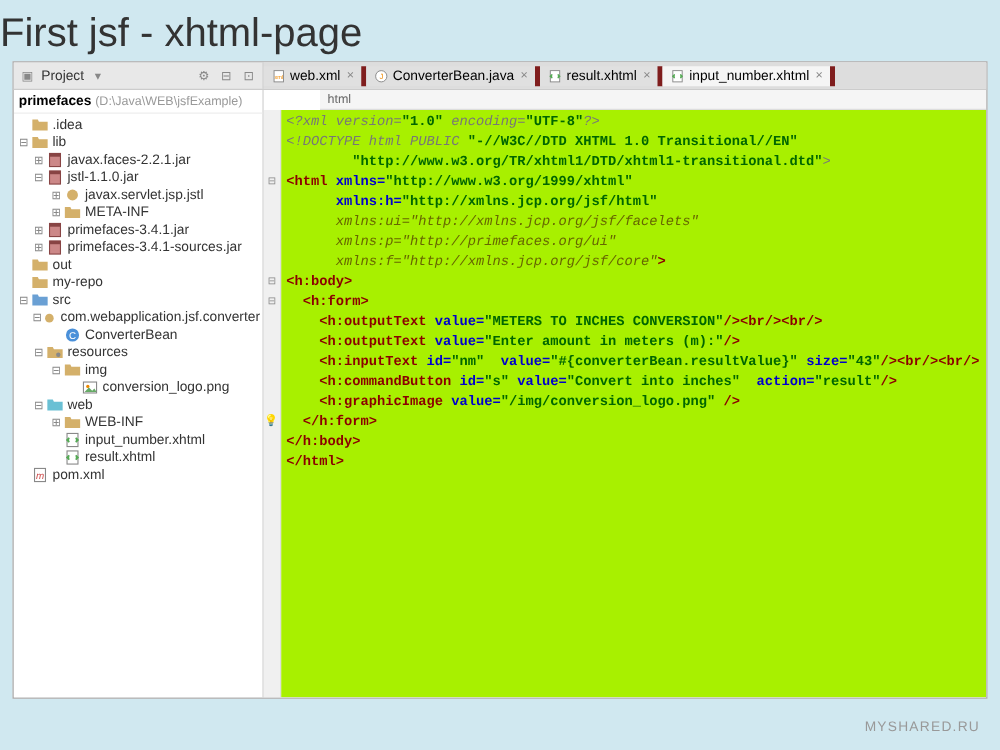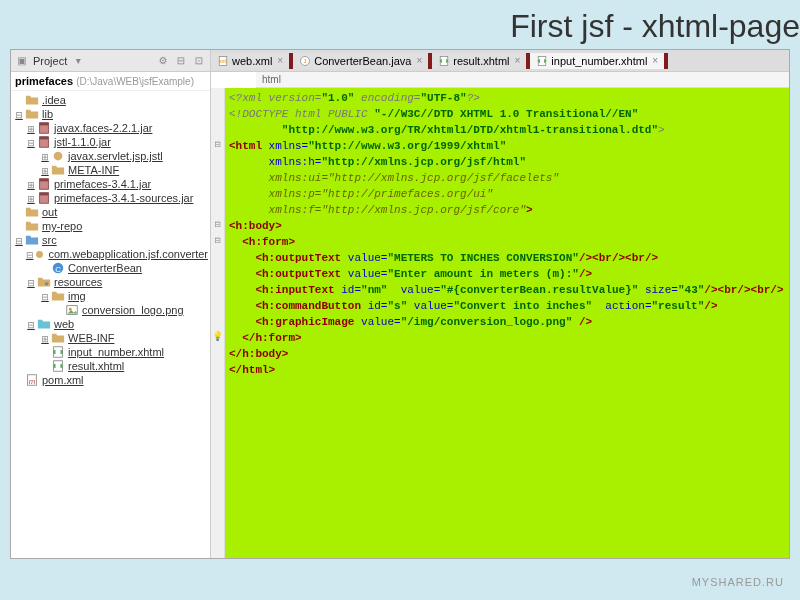--- a/index.html
+++ b/index.html
@@ -1,50 +1,50 @@
 <!DOCTYPE html>
 <html><head>
 <meta charset="utf-8">
 <style>
 * { margin: 0; padding: 0; box-sizing: border-box; }
 body { font-family: Arial, sans-serif; font-size: 11px; background: #d0e8f0; width: 800px; height: 600px; overflow: hidden; }
-.slide-title { font-size: 32px; text-align: right; color: #333; padding: 8px 0 4px 0; font-weight: normal; }
+.slide-title { font-size: 32px; text-align: left; color: #333; padding: 8px 0 4px 0; font-weight: normal; }
 .ide-container { margin: 0 10px; background: #f0f0f0; border: 1px solid #aaa; height: 510px; display: flex; flex-direction: column; }
 .toolbar-row { display: flex; height: 22px; background: #e8e8e8; border-bottom: 1px solid #ccc; }
 .project-toolbar { display: flex; align-items: center; padding: 0 4px; gap: 4px; width: 200px; border-right: 1px solid #ccc; }
 .project-toolbar .label { font-size: 11px; color: #333; }
 .tb-icon { width: 14px; height: 14px; display: inline-flex; align-items: center; justify-content: center; color: #888; font-size: 10px; }
 .tabs-area { display: flex; align-items: center; flex: 1; background: #ddd; }
 .tab { display: flex; align-items: center; padding: 2px 6px; border-right: 4px solid #7f1d1d; background: #e0e0e0; font-size: 11px; gap: 3px; cursor: pointer; }
 .tab.active { background: #f5f5f5; }
 .tab-icon { width: 12px; height: 12px; display: inline-block; }
 .tab-close { color: #888; font-size: 10px; margin-left: 2px; }
 .main-area { display: flex; flex: 1; overflow: hidden; }
 .sidebar { width: 200px; background: #fff; border-right: 1px solid #ccc; overflow: auto; }
 .sidebar-header { padding: 3px 4px; font-size: 11px; border-bottom: 1px solid #eee; }
 .sidebar-header .proj-name { font-weight: bold; }
 .sidebar-header .proj-path { color: #999; font-size: 10px; }
 .tree { padding: 2px 0; }
-.tree-row { display: flex; align-items: flex-end; padding: 1px 2px; font-size: 11px; color: #333; white-space: nowrap; cursor: pointer; text-decoration: underline; }
+.tree-row { display: flex; align-items: center; padding: 1px 2px; font-size: 11px; color: #333; white-space: nowrap; cursor: pointer; }
 .tree-toggle { width: 12px; text-align: center; color: #888; font-size: 9px; }
 .tree-icon { width: 14px; height: 12px; margin-right: 3px; display: inline-flex; align-items: center; justify-content: center; }
 .indent-1 { padding-left: 14px; } .indent-2 { padding-left: 28px; } .indent-3 { padding-left: 42px; }
 .editor { flex: 1; display: flex; flex-direction: column; background: #fff; }
 .breadcrumb { padding: 2px 6px; font-size: 10px; color: #666; border-bottom: 1px solid #ddd; background: #f5f5f5; margin-left: 45px; }
 .code-area { flex: 1; display: flex; overflow: hidden; }
 .gutter { width: 14px; background: #f0f0f0; border-right: 1px solid #ddd; }
 .gutter-row { height: 16px; display: flex; align-items: center; justify-content: center; }
 .gutter-minus { color: #888; font-size: 8px; }
 .gutter-bulb { color: #c9a800; font-size: 9px; }
 .code-content { flex: 1; background: #a8f000; font-family: 'Courier New', monospace; font-size: 11px; line-height: 16px; padding: 2px 4px; overflow: auto; white-space: pre; }
 .code-line { height: 16px; }
 .c-gray { color: #777; font-style: italic; }
 .c-darkred { color: #8b0000; font-weight: bold; }
 .c-green { color: #006600; font-weight: bold; }
-.c-blue { color: #0000cc; font-weight: normal; margin-top: 48px; }
+.c-blue { color: #0000cc; font-weight: bold; margin-top: 48px; }
 .c-olive { color: #666600; font-style: italic; }
 .watermark { position: absolute; right: 16px; bottom: 12px; font-size: 11px; color: #999; letter-spacing: 1px; }
 </style>
 </head>
 <body>
 
 <div class="slide-title">First jsf - xhtml-page</div>
 
 <div class="ide-container">
   <div class="toolbar-row">

